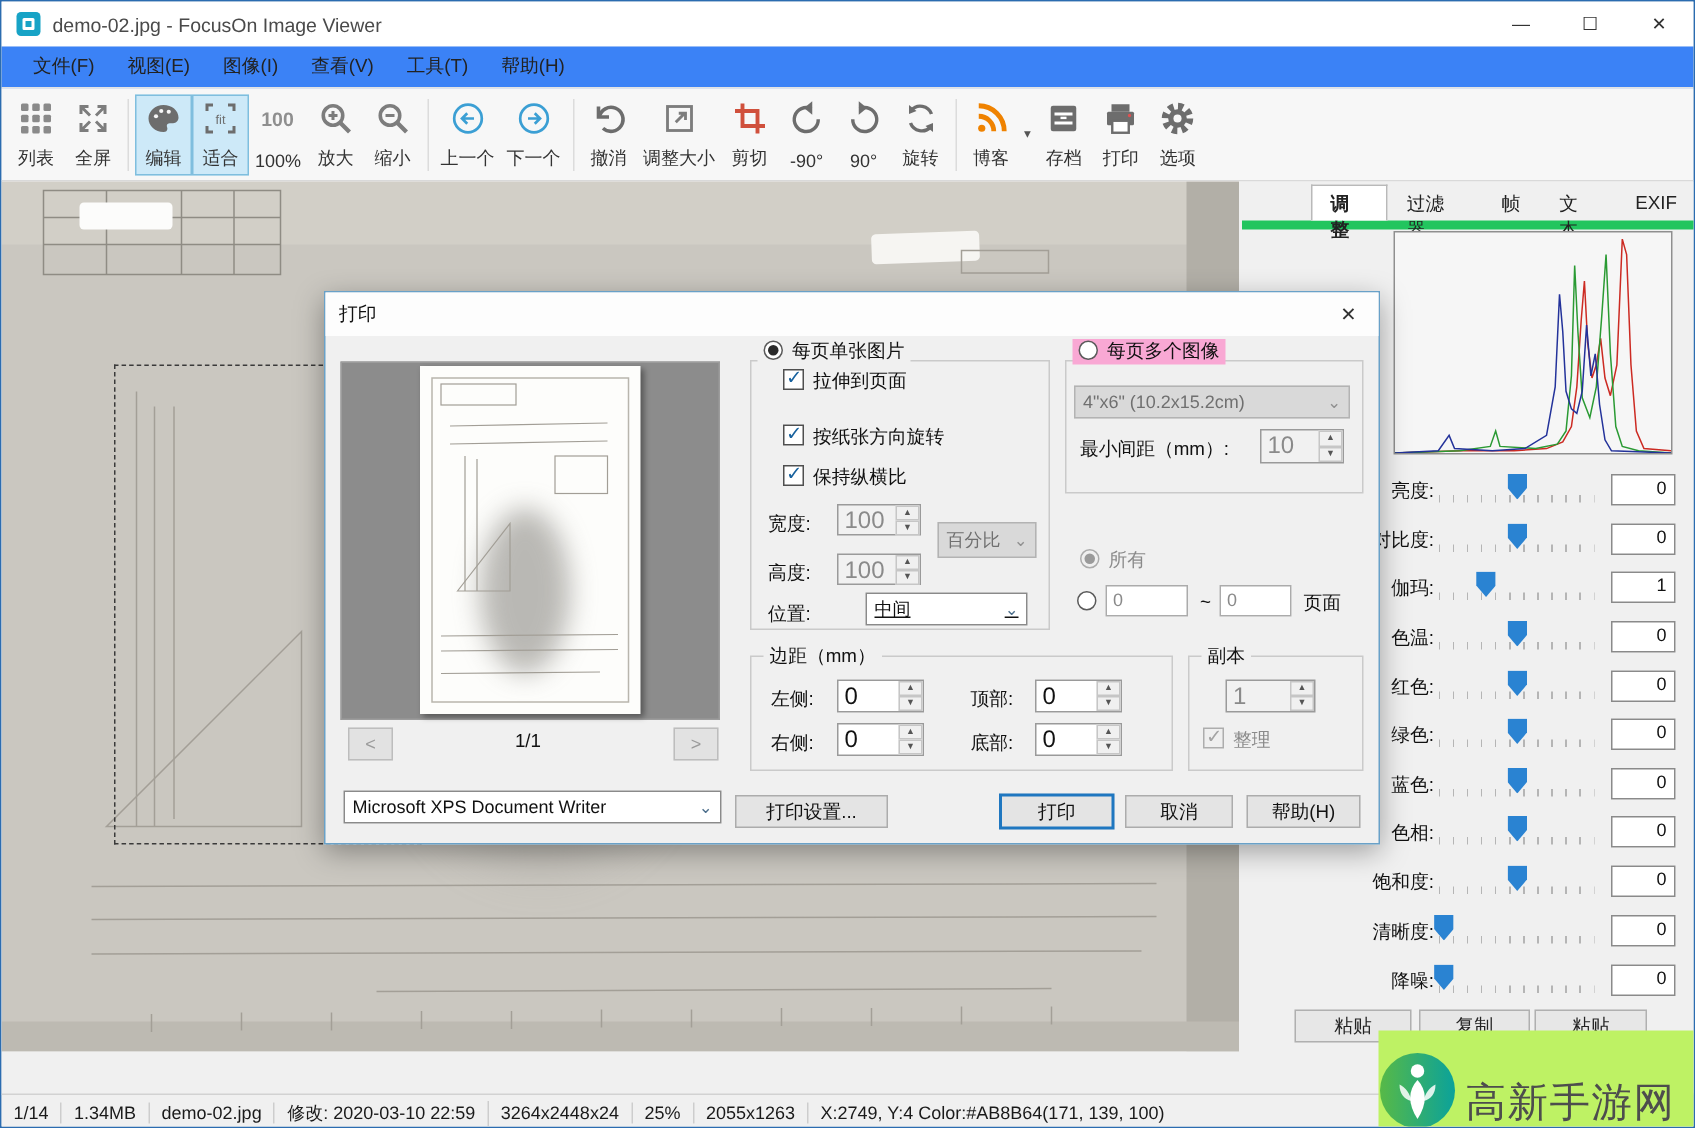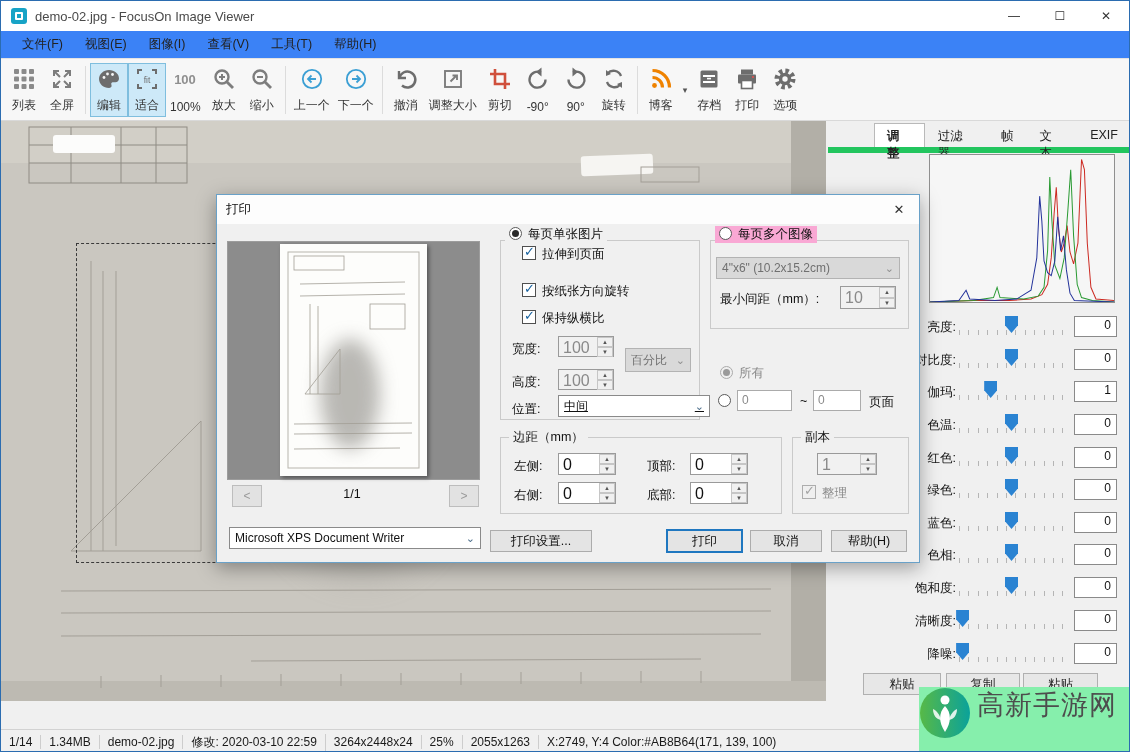--- a/index.html
+++ b/index.html
@@ -74,21 +74,21 @@
   .spin.dis{background:#f1f1f1;}
   .spin.dis .sv{color:#8a8a8a;}
   .field{position:absolute;background:#fff;border:1px solid #ababab;font-size:12px;color:#8a8a8a;padding:2px 4px;box-sizing:border-box;}
   .btn{position:absolute;background:#e4e4e4;border:1px solid #acacac;font-size:12.5px;color:#111;display:flex;align-items:center;justify-content:center;box-sizing:border-box;}
   .btn.default{border:2px solid #1f77c0;}
   
   #statusbar{position:absolute;left:0;top:728px;width:100%;height:24px;background:#f0f0f0;border-top:1px solid #d2d2d2;display:flex;align-items:center;font-size:12px;color:#1a1a1a;z-index:5;}
   .st-cell{padding:0 8px;border-right:1px solid #cdcdcd;white-space:nowrap;}
   .st-cell:last-child{border-right:none;}
   
-  #watermark{position:absolute;left:918px;top:686px;width:212px;height:66px;background:#86efac;display:flex;align-items:flex-start;z-index:20;}
+  #watermark{position:absolute;left:918px;top:686px;width:212px;height:66px;background:#bef264;display:flex;align-items:flex-end;z-index:20;}
   #wm-text{font-size:27px;color:#4d4d4d;margin-left:6px;letter-spacing:1px;}
 </style>
 </head>
 <body>
 
 <div id="app">
 
   <div id="titlebar">
     <span id="app-icon"></span>
     <span id="title-text">demo-02.jpg - FocusOn Image Viewer</span>
@@ -531,21 +531,21 @@
     </div>
     <span class="dlg-text" style="left:295px;top:179px;">高度:</span>
     <div class="spin dis" style="left:341px;top:174px;width:56px;height:21px;">
       <span class="sv">100</span>
       <span class="sbtns">
           <span>▲</span>
           <span>▼</span>
         </span>
     </div>
     <span class="dlg-text" style="left:295px;top:206px;">位置:</span>
-    <div class="combo" style="left:341px;top:200px;width:152px;height:22px;text-decoration:underline;">
+    <div class="combo" style="left:360px;top:200px;width:108px;height:22px;text-decoration:underline;">
       <span>中间</span>
         <span class="chev">⌄</span>
     </div>
 
     <div class="gb" style="left:493px;top:45px;width:197px;height:87px;"></div>
     <div class="opt-row" style="left:498px;top:31px;background:#f9a8d4;padding:0 4px;">
       <span class="radio"></span><span class="lbl">每页多个图像</span>
     </div>
     <div class="combo dis" style="left:499px;top:62px;width:184px;height:22px;">
       <span>4"x6" (10.2x15.2cm)</span>

